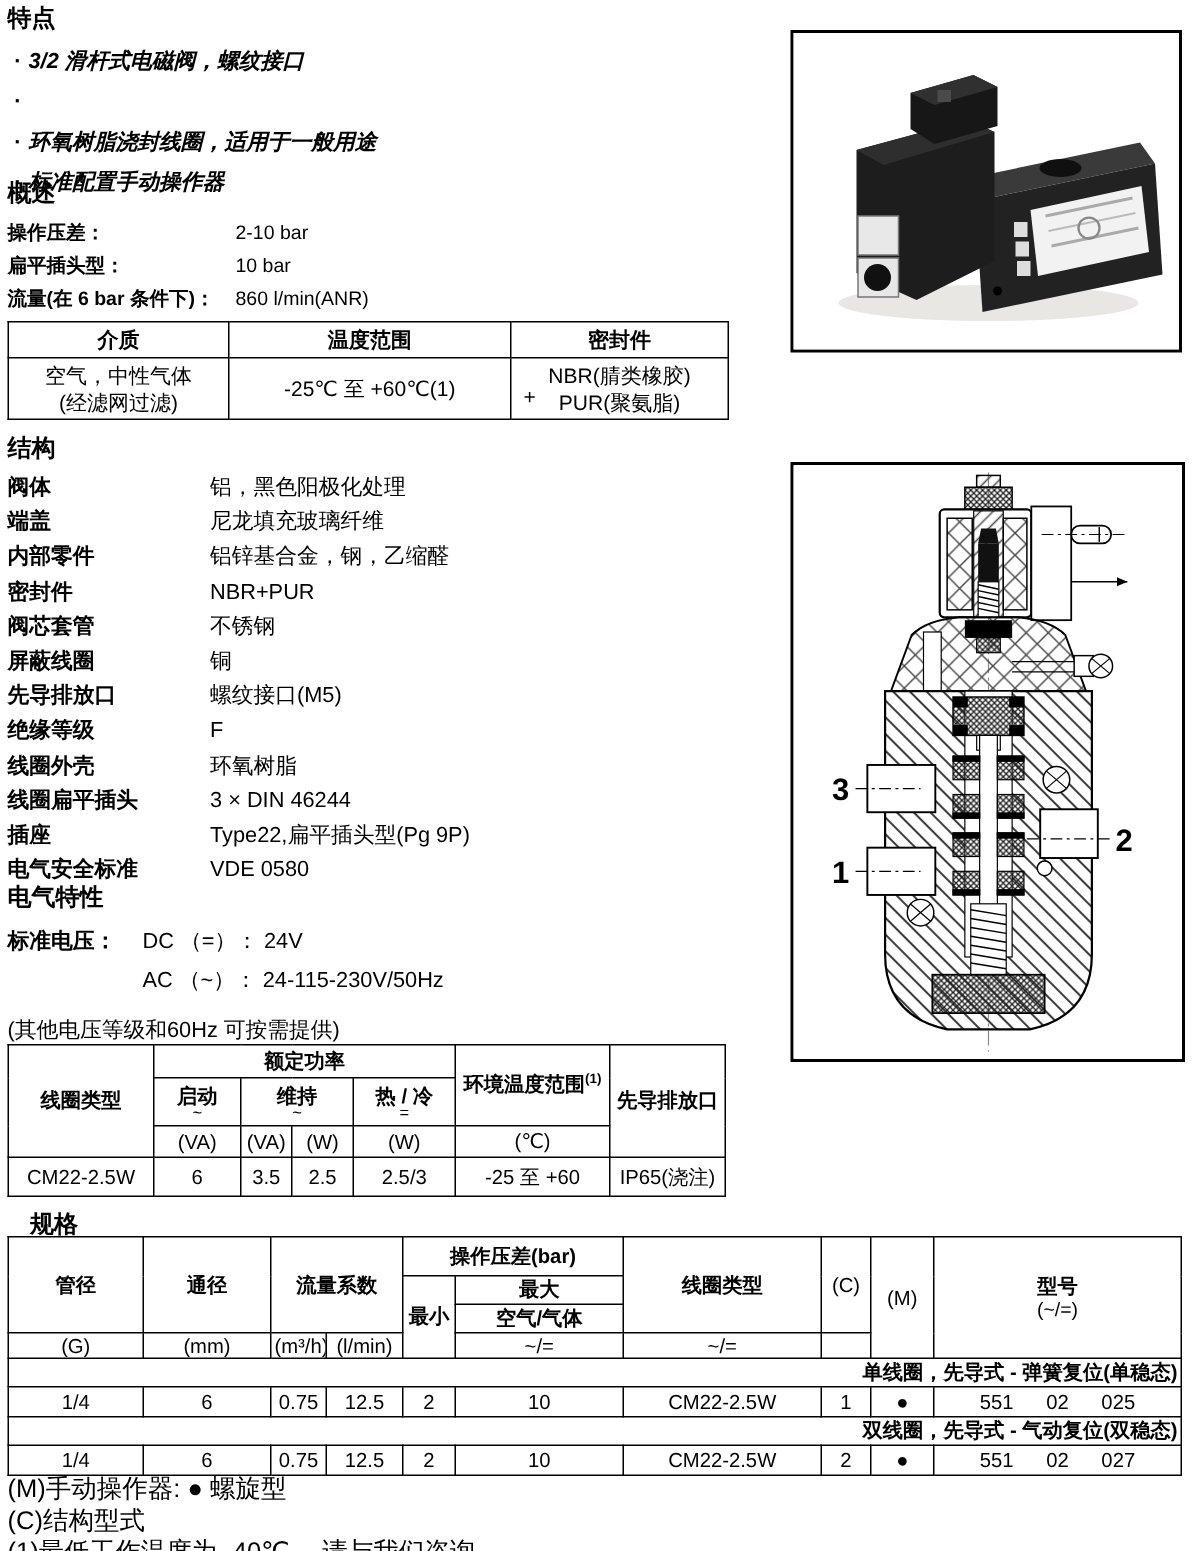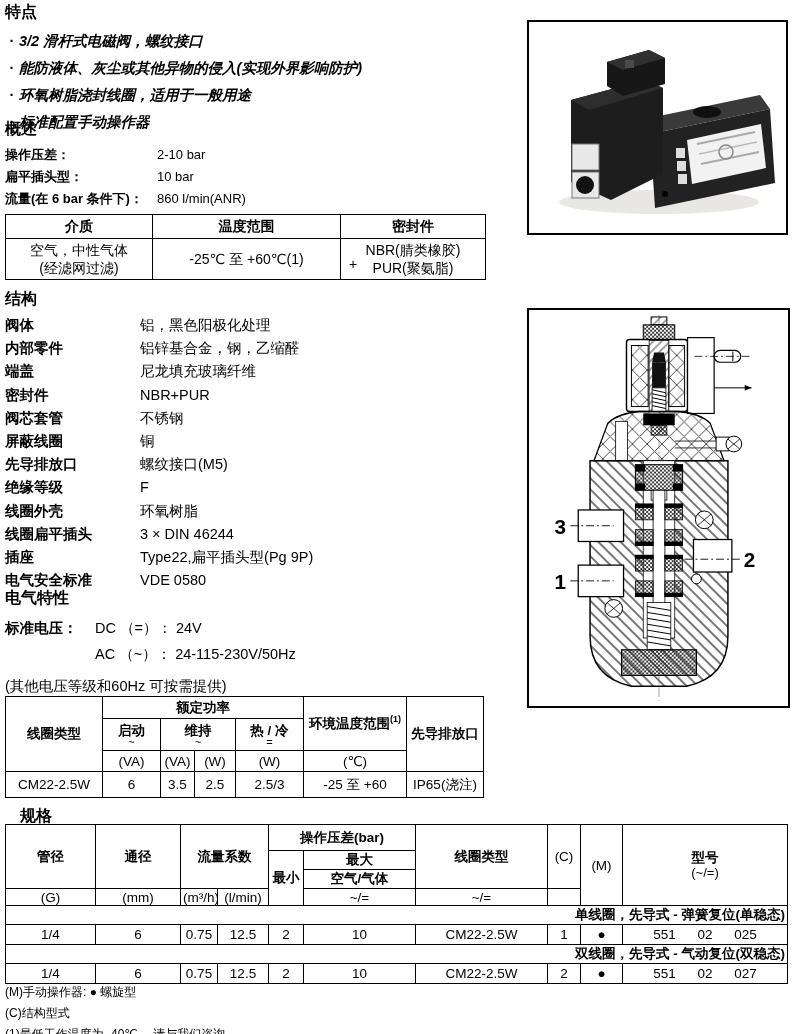--- a/index.html
+++ b/index.html
@@ -64,21 +64,21 @@
   .spec-table td { font-size:13.5px; }
   .spec-table .b { font-weight:bold; }
   .model-hdr div { line-height:15px; }
   .model-hdr .model-sub { font-weight:normal; font-size:13px; }
   .section-row td { text-align:right; padding-left:7px; font-weight:bold; height:19px; }
   .data-row td { height:20px; }
   .model-val { word-spacing:18px;margin-left:13px; }
 
   
   .footnotes { left:5px; top:982px; width:500px; }
-  .footnote { line-height:21px; font-size:12px; }
+  .footnote { line-height:21px; font-size:17px; }
 
   
   .figure-box { position:absolute; border:2px solid #000; background:#fff; }
   .photo-box { left:527px; top:20px; width:261px; height:215px; }
   .diagram-box { left:527px; top:308px; width:263px; height:400px; }
   .figure-box svg { display:block; width:100%; height:100%; }
 </style>
 </head>
 <body>
 
@@ -86,21 +86,20 @@
 
   <div class="abs features">
     <h2 class="sec">特点</h2>
     <div class="bullets">
       <div class="bullet">
         <span class="dot">·</span>
         <span>3/2 滑杆式电磁阀，螺纹接口</span>
       </div>
       <div class="bullet">
         <span class="dot">·</span>
-        <span>能防液体、灰尘或其他异物的侵入(实现外界影响防护)</span>
       </div>
       <div class="bullet">
         <span class="dot">·</span>
         <span>环氧树脂浇封线圈，适用于一般用途</span>
       </div>
       <div class="bullet">
         <span class="dot">·</span>
         <span>标准配置手动操作器</span>
       </div>
     </div>
@@ -185,26 +184,26 @@
     </table>
 
   <div class="abs structure">
     <h2 class="sec">结构</h2>
     <div class="kv-rows">
       <div class="kv">
           <span class="kv-label">阀体</span>
           <span>铝，黑色阳极化处理</span>
         </div>
       <div class="kv">
+          <span class="kv-label">端盖</span>
+          <span>尼龙填充玻璃纤维</span>
+        </div>
+      <div class="kv">
           <span class="kv-label">内部零件</span>
           <span>铝锌基合金，钢，乙缩醛</span>
-        </div>
-      <div class="kv">
-          <span class="kv-label">端盖</span>
-          <span>尼龙填充玻璃纤维</span>
         </div>
       <div class="kv">
           <span class="kv-label">密封件</span>
           <span>NBR+PUR</span>
         </div>
       <div class="kv">
           <span class="kv-label">阀芯套管</span>
           <span>不锈钢</span>
         </div>
       <div class="kv">

